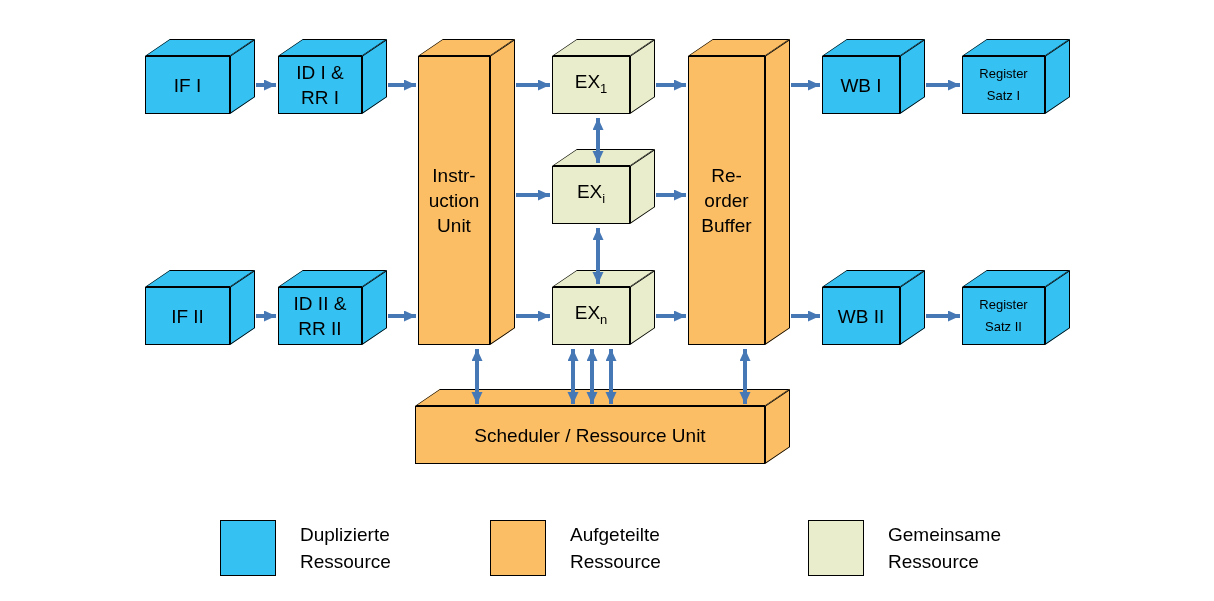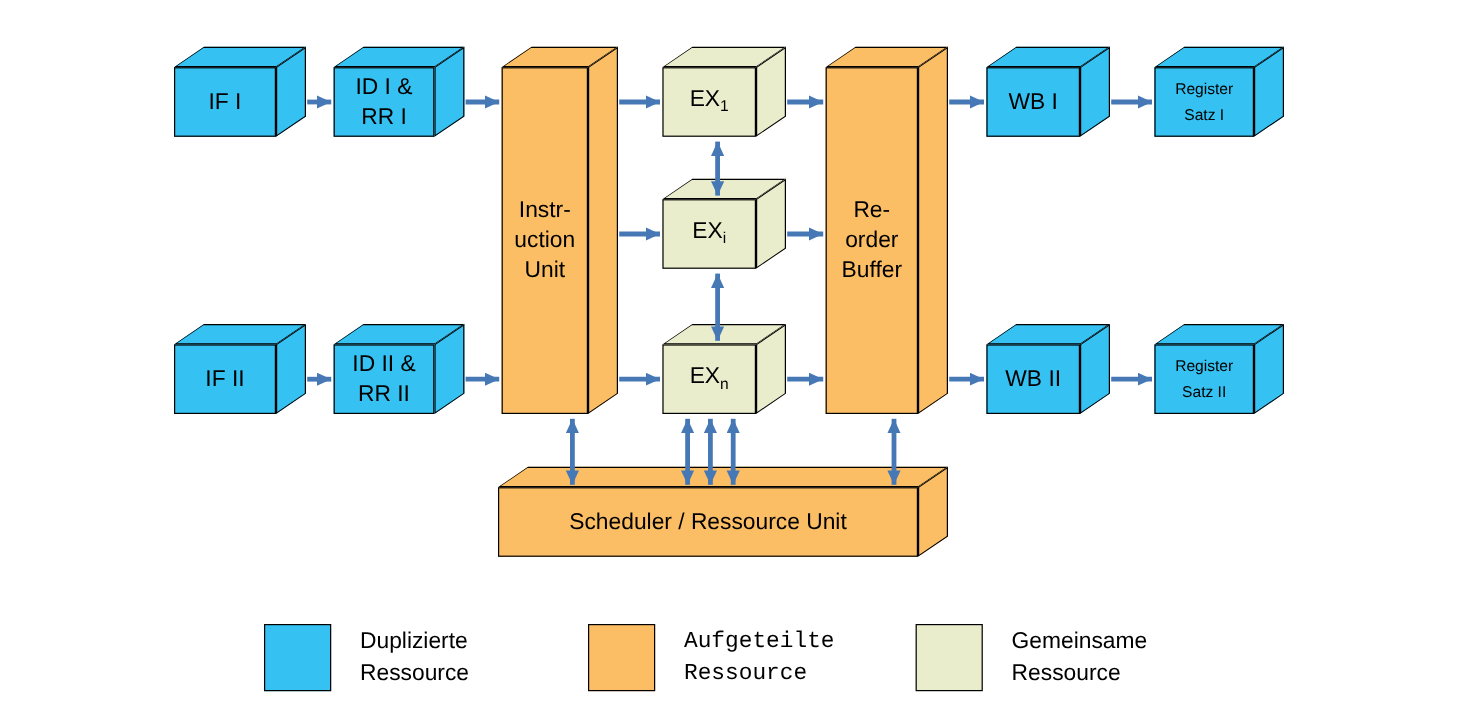--- a/index.html
+++ b/index.html
@@ -176,24 +176,24 @@
     <line class="arrow" x1="592" y1="349" x2="592" y2="404" marker-start="url(#mStart)" marker-end="url(#mEnd)"></line>
     <line class="arrow" x1="611" y1="349" x2="611" y2="404" marker-start="url(#mStart)" marker-end="url(#mEnd)"></line>
     <line class="arrow" x1="745" y1="349" x2="745" y2="404" marker-start="url(#mStart)" marker-end="url(#mEnd)"></line>
   </svg>
 
   <div class="legend-item" style="left:220px;">
     <div class="swatch" style="background: rgb(53, 193, 241);"></div>
     <div class="legend-label">Duplizierte
 Ressource</div>
   </div>
-  <div class="legend-item" style="left:490px;font-family:Liberation Mono, monospace;">
+  <div class="legend-item" style="left:490px;">
     <div class="swatch" style="background: rgb(252, 190, 100);"></div>
     <div class="legend-label">Aufgeteilte
 Ressource</div>
   </div>
-  <div class="legend-item" style="left:763px;">
+  <div class="legend-item" style="left:808px;">
     <div class="swatch" style="background: rgb(233, 237, 203);"></div>
     <div class="legend-label">Gemeinsame
 Ressource</div>
   </div>
 
 </div>
 
 </body></html>

